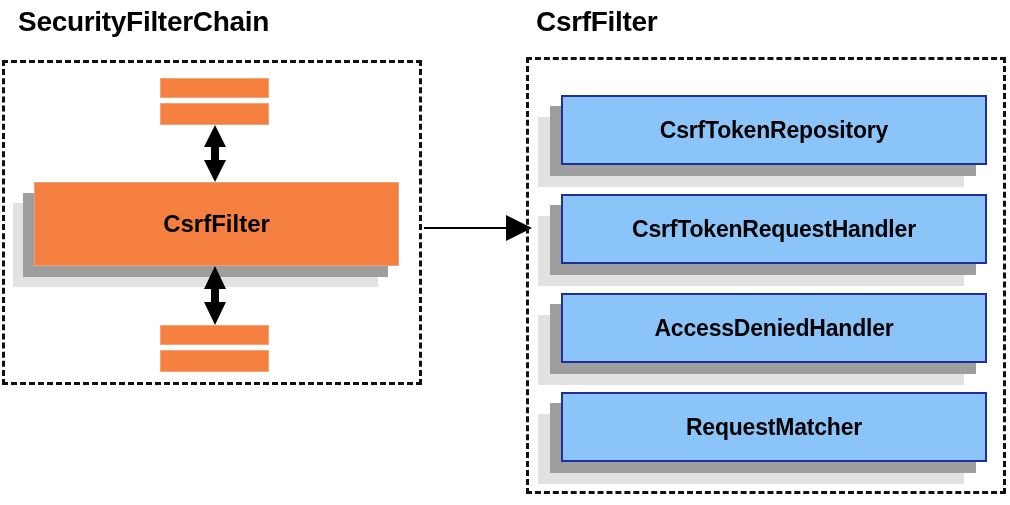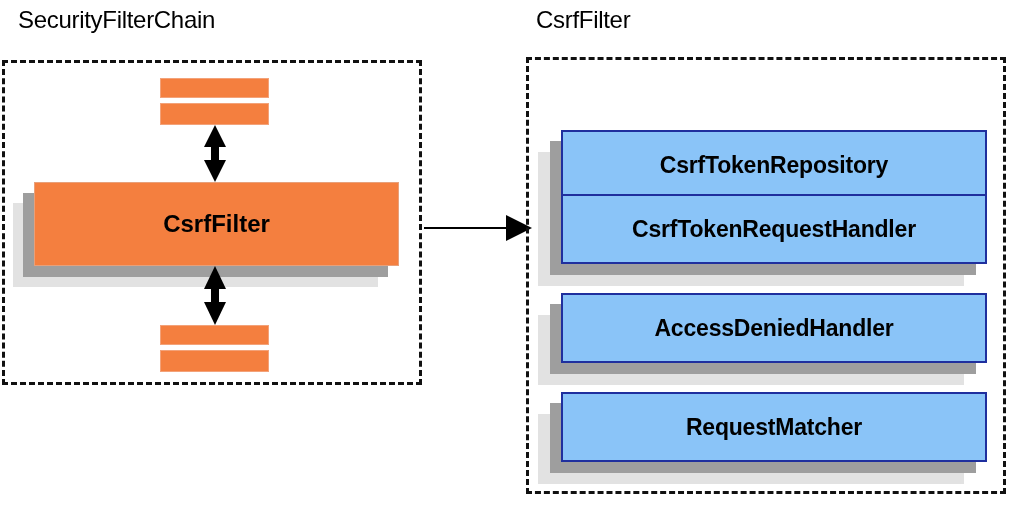--- a/index.html
+++ b/index.html
@@ -18,22 +18,22 @@
   .stage {
     position: absolute;
     left: 0; top: 0;
     width: 1010px;
     height: 505px;
   }
 
   
   .panel-title {
     position: absolute;
-    font-weight: normal;
-    font-size: 24px;
+    font-weight: bold;
+    font-size: 28px;
     color: #000000;
     letter-spacing: -0.3px;
     white-space: nowrap;
     line-height: 1;
   }
   #title-left  { left: 18px;  top: 8px; }
   #title-right { left: 536px; top: 8px; }
 
   
   .dashed-frame {
@@ -140,21 +140,21 @@
     <svg width="110" height="28" viewBox="0 0 110 28">
       <line x1="0" y1="14" x2="88" y2="14" stroke="#000000" stroke-width="2"></line>
       <polygon points="108,14 82,1 82,27" fill="#000000"></polygon>
     </svg>
   </div>
 
   <div class="panel-title" id="title-right">CsrfFilter</div>
 
   <div class="dashed-frame" id="frame-right"></div>
 
-  <div class="card card-blue" style="left:561px; top:95px; width:426px; height:70px;margin-top:35px;">
+  <div class="card card-blue" style="left:561px; top:95px; width:426px; height:70px;">
     <div class="layer layer-back" style="left:-23px; top:22px; width:426px; height:70px;"></div>
     <div class="layer layer-mid" style="left:-11px; top:11px; width:426px; height:70px;"></div>
     <div class="layer layer-front" style="left:0; top:0; width:426px; height:70px;">CsrfTokenRepository</div>
   </div>
 
   <div class="card card-blue" style="left:561px; top:194px; width:426px; height:70px;">
     <div class="layer layer-back" style="left:-23px; top:22px; width:426px; height:70px;"></div>
     <div class="layer layer-mid" style="left:-11px; top:11px; width:426px; height:70px;"></div>
     <div class="layer layer-front" style="left:0; top:0; width:426px; height:70px;text-align:right;">CsrfTokenRequestHandler</div>
   </div>

